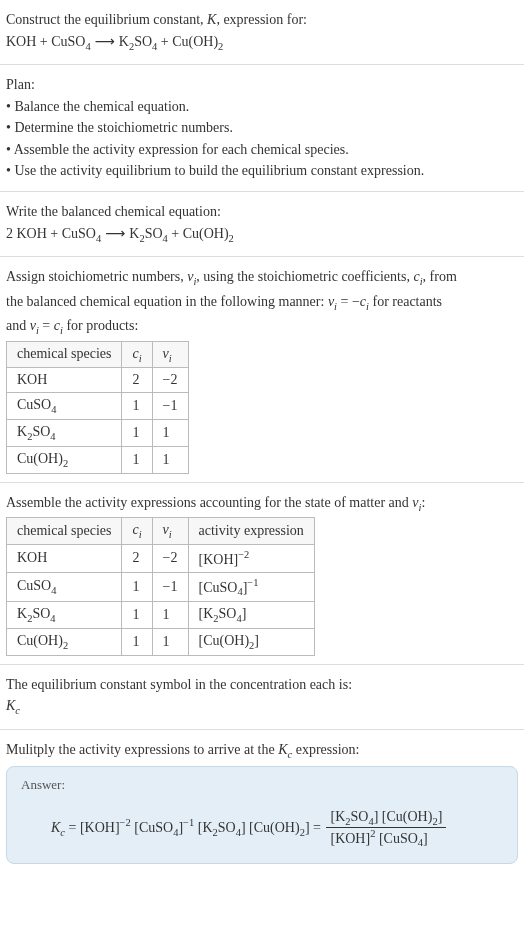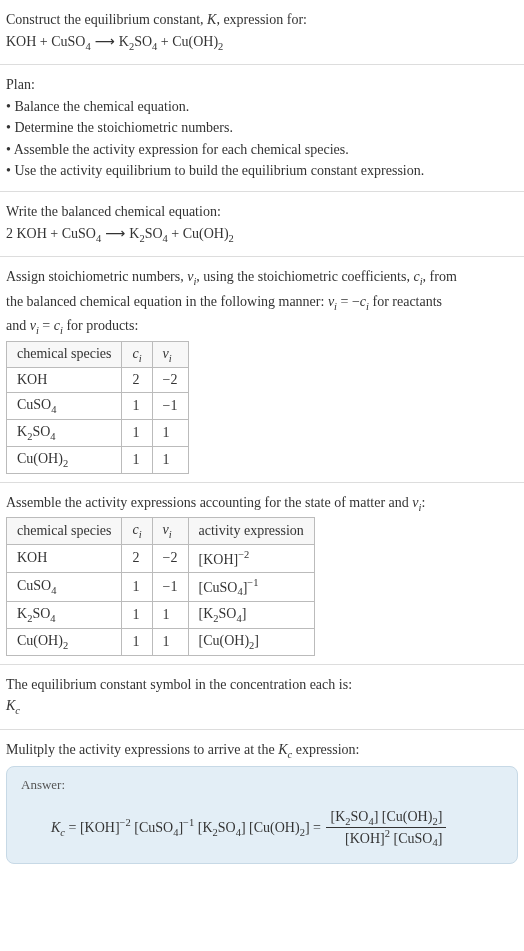--- a/index.html
+++ b/index.html
@@ -57,21 +57,21 @@
   }
   sub, sup {
     font-size: 0.75em;
   }
   .arrow {
     padding: 0 4px;
   }
   .frac {
     display: inline-block;
     vertical-align: middle;
-    text-align: right;
+    text-align: left;
     margin: 0 2px;
   }
   .frac .num {
     display: block;
     border-bottom: 1px solid #333;
     padding: 0 4px;
   }
   .frac .den {
     display: block;
     padding: 0 4px;

